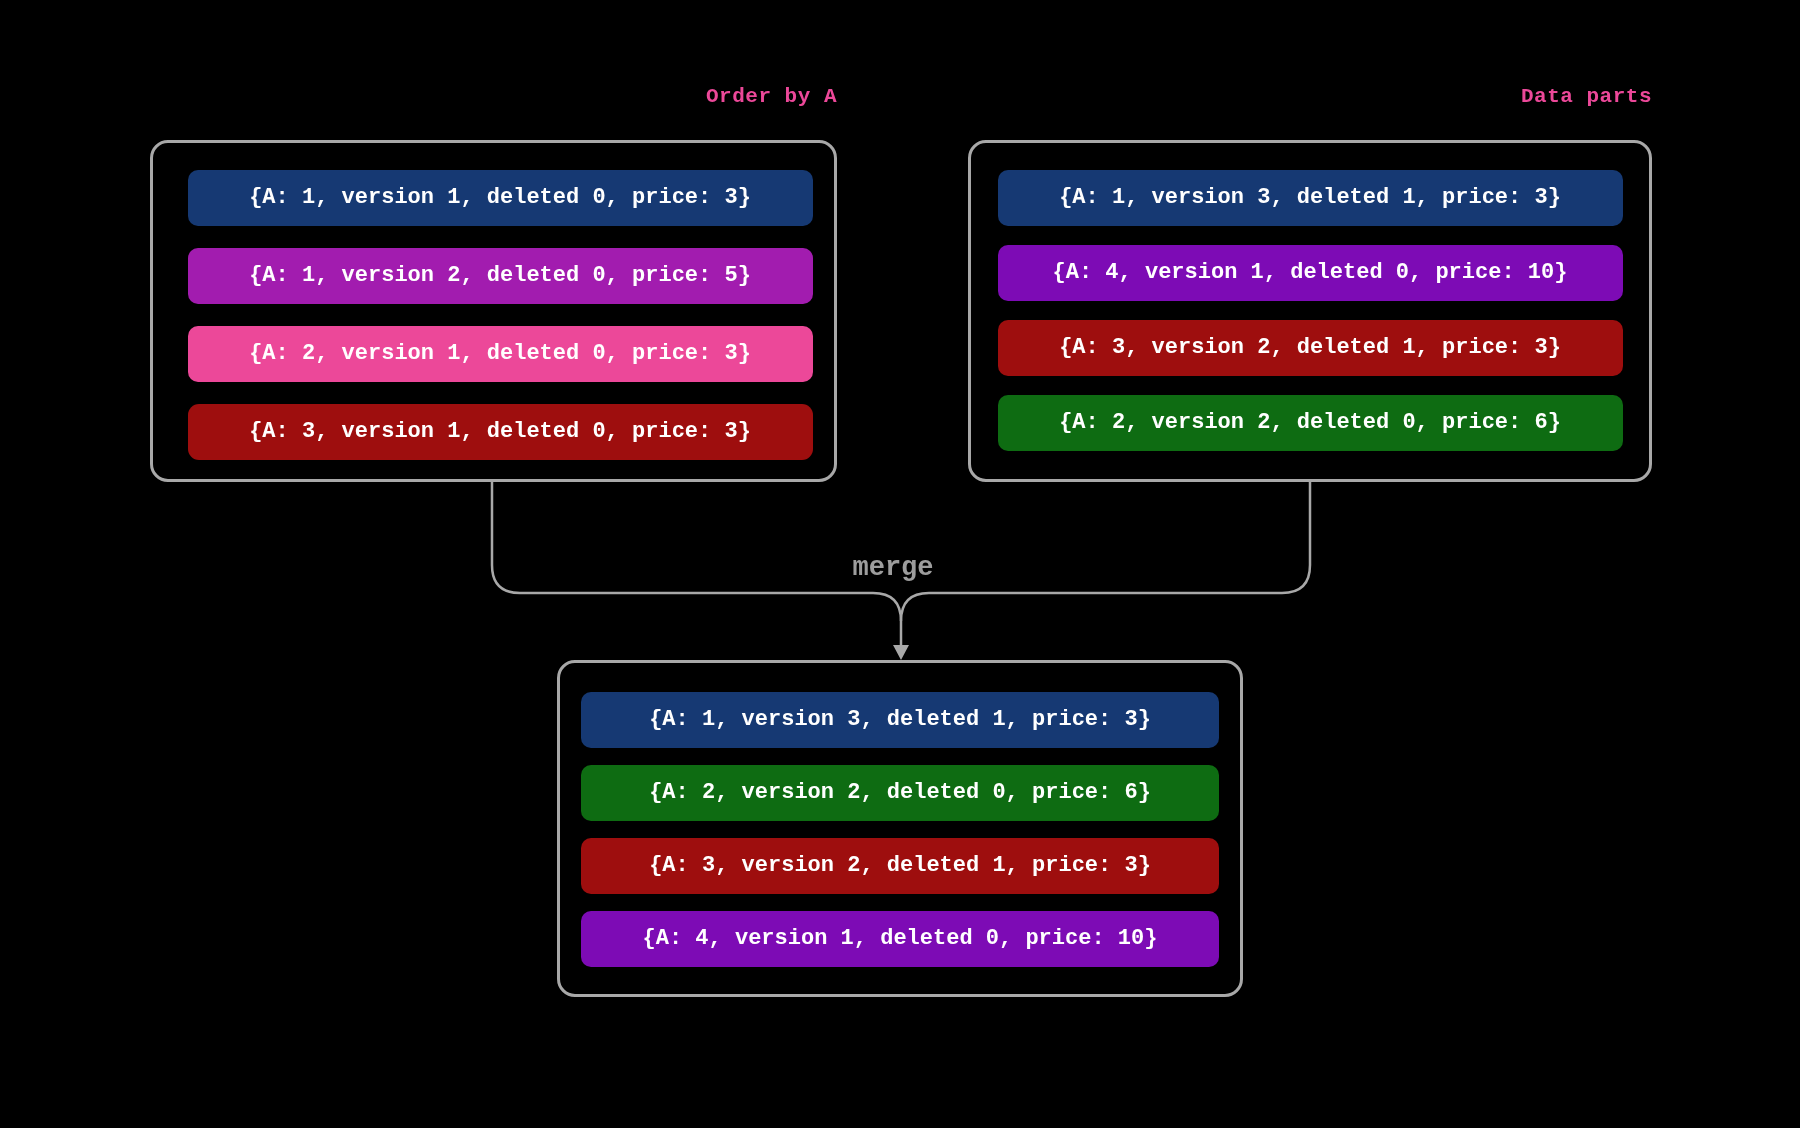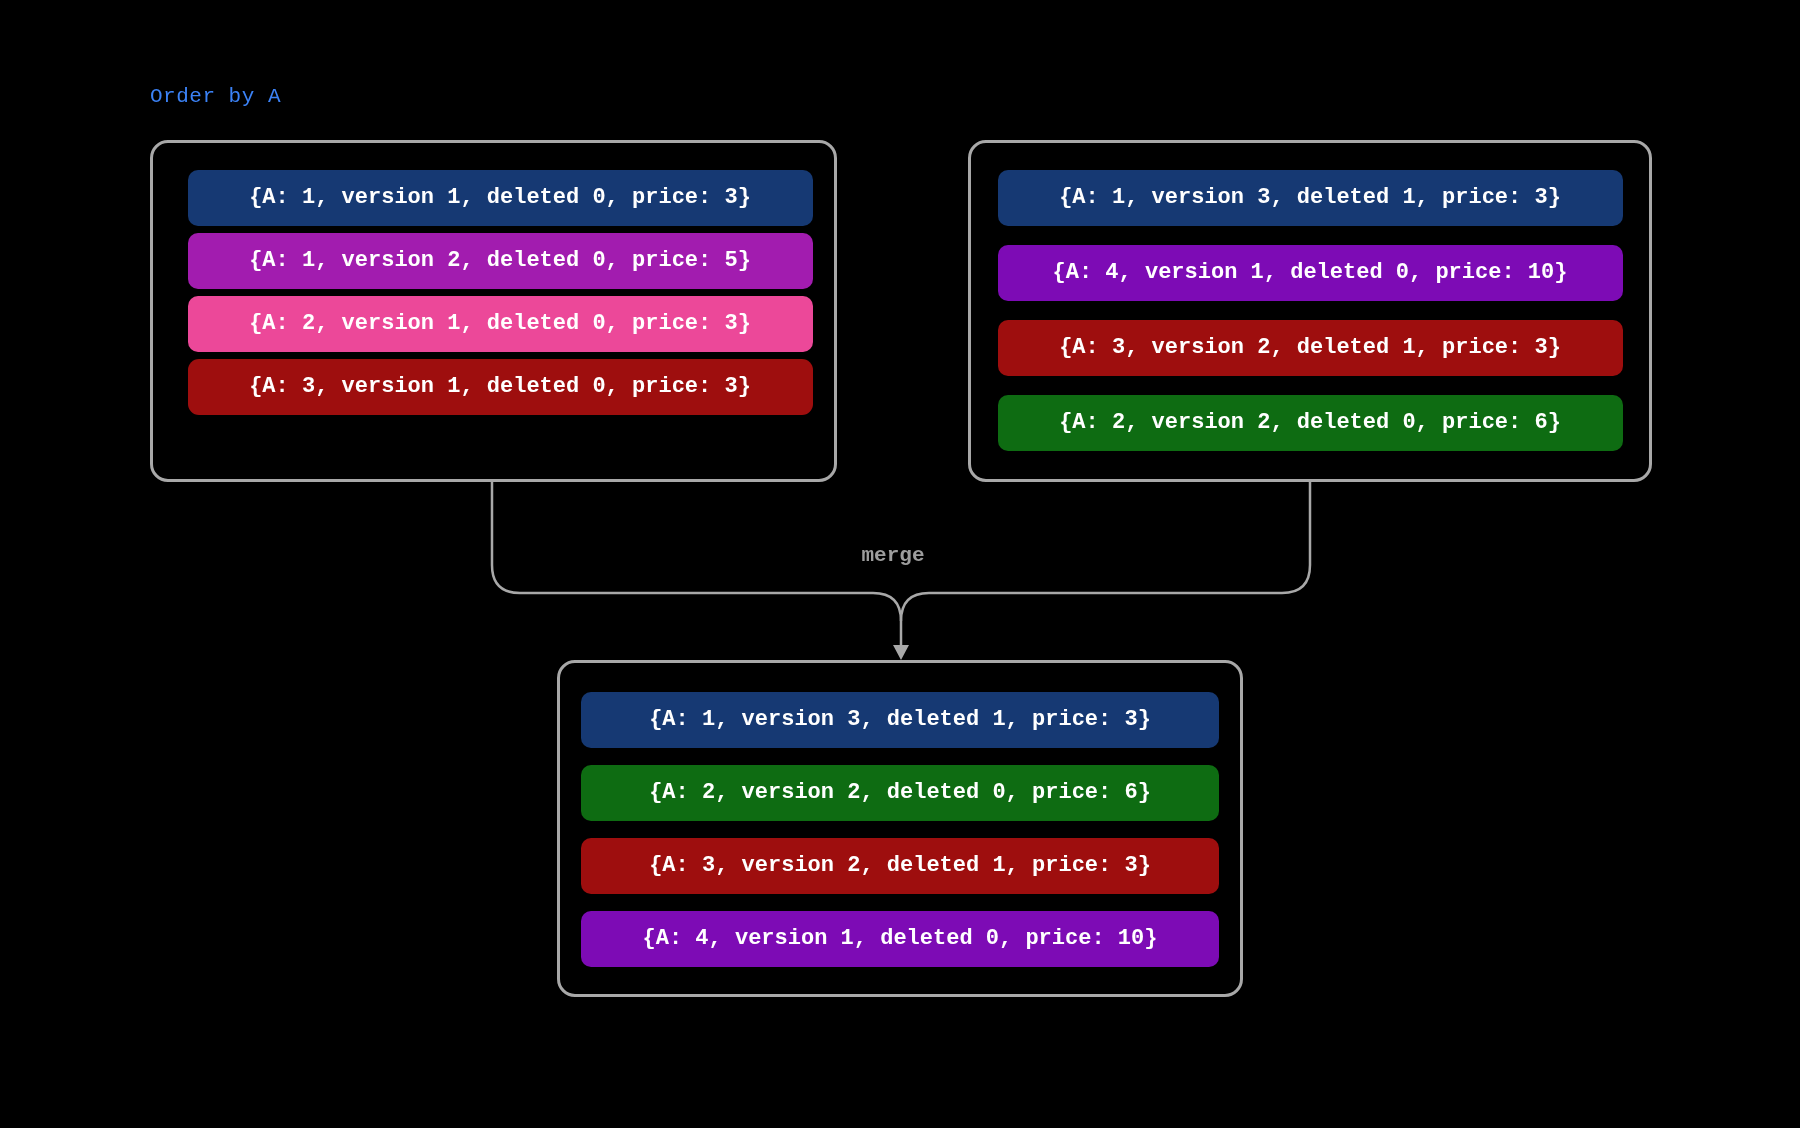--- a/index.html
+++ b/index.html
@@ -12,83 +12,84 @@
     width: 1800px;
     height: 1128px;
     background: #000000;
     overflow: hidden;
     font-family: "Liberation Mono", "DejaVu Sans Mono", monospace;
   }
   .box-title {
     position: absolute;
     height: 26px;
     line-height: 26px;
-    text-align: left;
+    text-align: right;
     font-size: 21px;
-    font-weight: normal;
-    color: #3b82f6;
+    font-weight: bold;
+    color: #ec4899;
     letter-spacing: 0.5px;
   }
   #title-order { left: 150px; top: 84px; width: 687px; }
   #title-parts { left: 968px; top: 84px; width: 684px; }
   .outer-box {
     position: absolute;
     border: 3px solid #a8a8a8;
     border-radius: 18px;
     box-sizing: border-box;
   }
   #box-order  { left: 150px; top: 140px; width: 687px; height: 342px; }
   #box-parts  { left: 968px; top: 140px; width: 684px; height: 342px; }
   #box-merged { left: 557px; top: 660px; width: 686px; height: 337px; }
   .rows {
     position: absolute;
     left: 0; right: 0; top: 0;
     display: flex;
     flex-direction: column;
     align-items: center;
   }
-  #box-order  .rows { padding-top: 27px; gap: 7px; margin-left: 13px; }
+  #box-order  .rows { padding-top: 27px; gap: 22px; margin-left: 13px; }
   #box-parts  .rows { padding-top: 27px; gap: 19px; }
   #box-merged .rows { padding-top: 29px; gap: 17px; }
   .data-row {
     height: 56px;
     line-height: 56px;
     border-radius: 10px;
     text-align: center;
     font-size: 22px;
     font-weight: bold;
     color: #ffffff;
     white-space: nowrap;
   }
   #box-order .data-row, #box-parts .data-row { width: 625px; }
   #box-merged .data-row { width: 638px; }
   #merge-label {
     position: absolute;
     left: 813px;
-    top: 544px;
+    top: 556px;
     width: 160px;
     height: 24px;
     line-height: 24px;
     text-align: center;
-    font-size: 21px;
+    font-size: 27px;
     font-weight: bold;
     color: #9d9d9d;
   }
   #connector-svg {
     position: absolute;
     left: 0; top: 0;
     pointer-events: none;
   }
 </style>
 </head>
 <body>
 
 <div class="canvas">
 
   <div class="box-title" id="title-order">Order by A</div>
+  <div class="box-title" id="title-parts">Data parts</div>
 
   <div class="outer-box" id="box-order">
     <div class="rows">
       <div class="data-row" style="background-color: rgb(22, 57, 115);">{A: 1, version 1, deleted 0, price: 3}</div>
       <div class="data-row" style="background-color: #a21caf;">{A: 1, version 2, deleted 0, price: 5}</div>
       <div class="data-row" style="background-color: #ec4899;">{A: 2, version 1, deleted 0, price: 3}</div>
       <div class="data-row" style="background-color: rgb(158, 14, 14); border-radius: 11px;">{A: 3, version 1, deleted 0, price: 3}</div>
     </div>
   </div>
 

